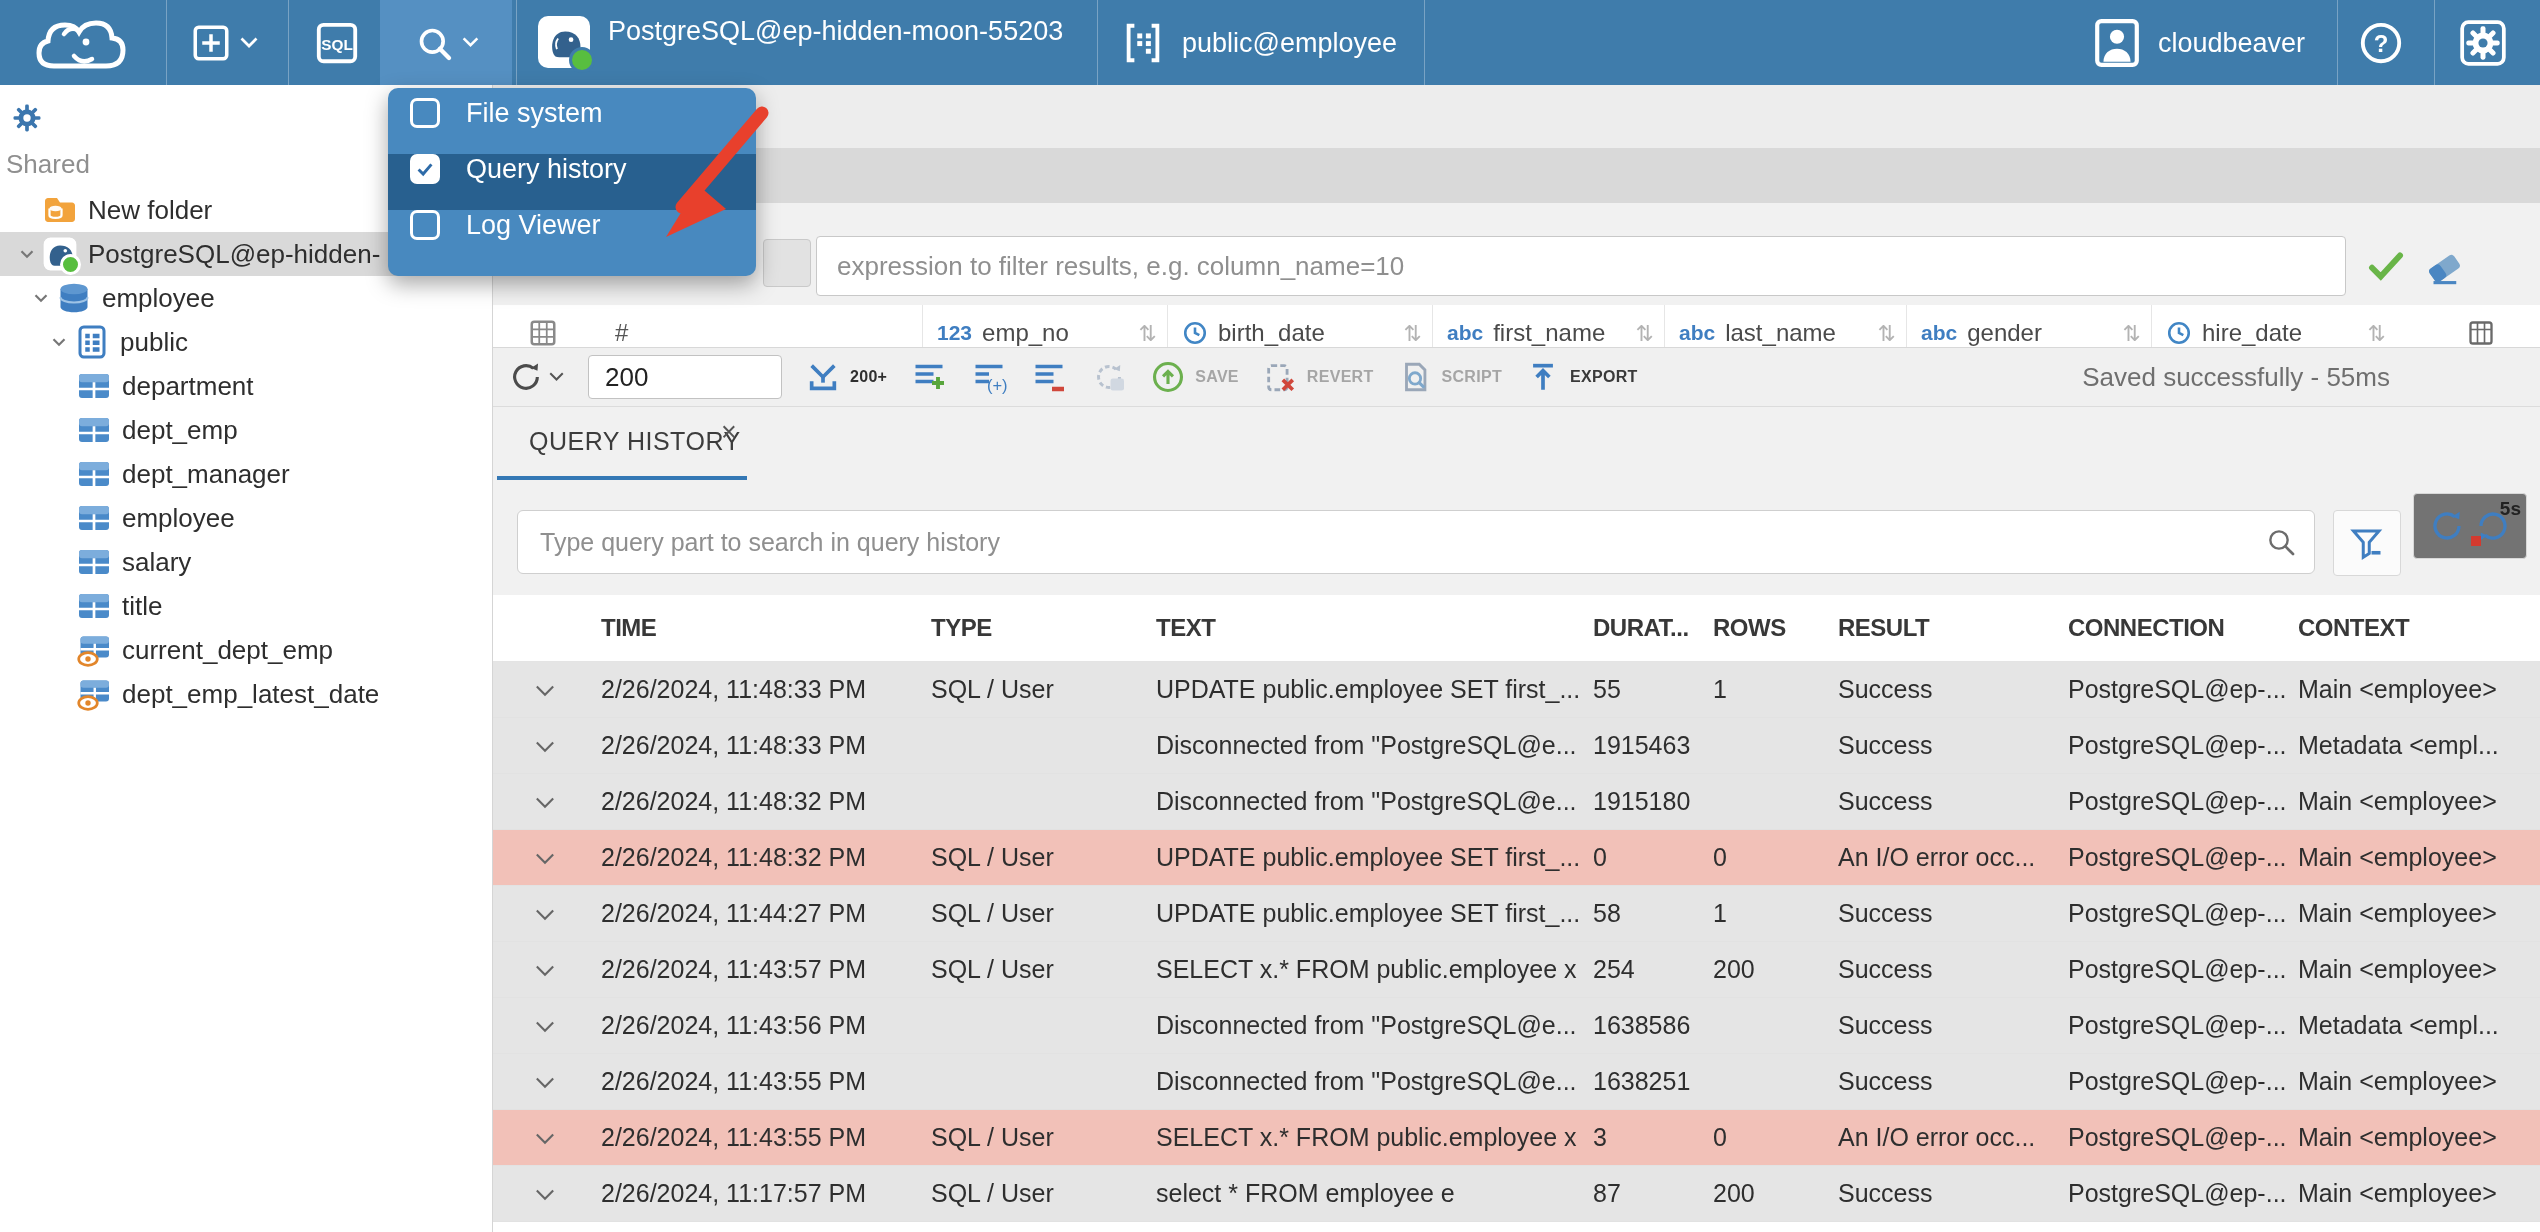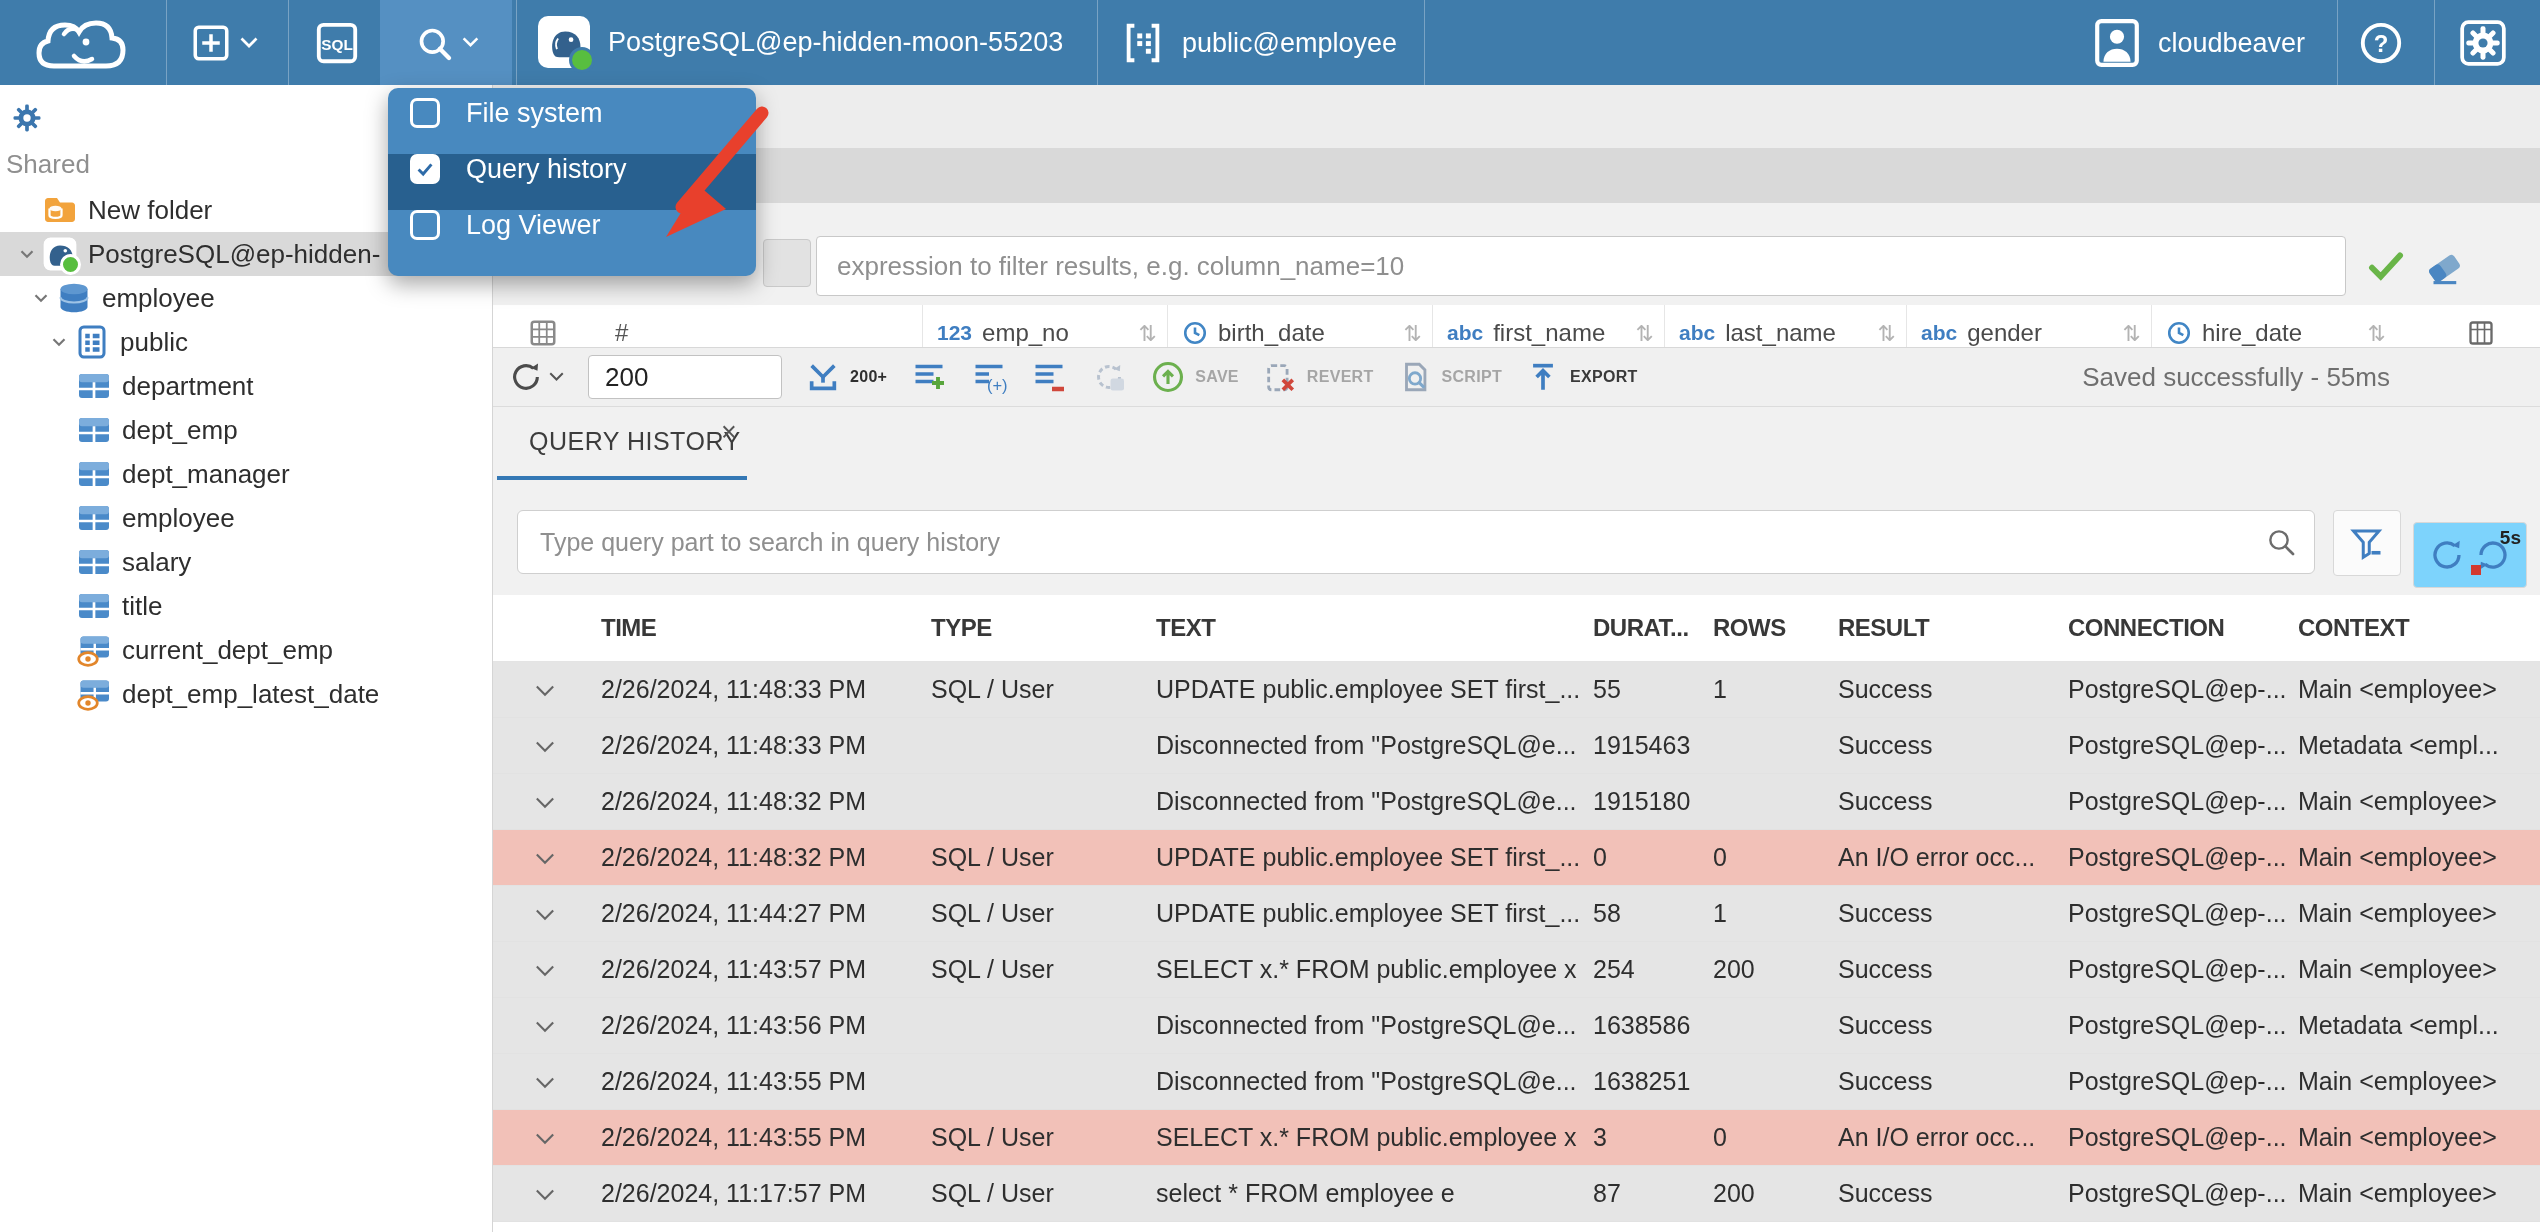--- a/index.html
+++ b/index.html
@@ -63,21 +63,21 @@
   .h-close{position:absolute;left:228px;top:10px;font-size:27px;color:#555;cursor:pointer}
   .h-underline{position:absolute;left:4px;top:69px;width:250px;height:4px;background:#3478B5}
   .h-search{position:absolute;left:0;top:73px;right:0;height:115px}
   .search-wrap{position:absolute;left:24px;top:30px;width:1798px;height:64px}
   .search-wrap input{width:100%;height:100%;box-sizing:border-box;border:1px solid #CFCFCF;border-radius:6px;
                      font-size:25px;padding:0 70px 0 22px;color:#333;background:#fff}
   .search-wrap input::placeholder{color:#8f8f8f}
   .search-wrap .mag{position:absolute;right:18px;top:16px}
   .h-fbtn{position:absolute;left:1840px;top:30px;width:66px;height:64px;background:#FBFBFB;border:1px solid #D8D8D8;
           border-radius:4px;display:flex;align-items:center;justify-content:center}
-  .h-rbox{position:absolute;left:1920px;top:42px;width:112px;height:64px;background:#7dd3fc;border:1px solid #D8D8D8;
+  .h-rbox{position:absolute;left:1920px;top:13px;width:112px;height:64px;background:#737373;border:1px solid #D8D8D8;
           border-radius:4px;display:flex;align-items:center;justify-content:center;gap:10px}
   .ar-wrap{position:relative}
   .ar-5s{position:absolute;top:-10px;right:-10px;font-size:19px;font-weight:bold;color:#222}
   .ar-dot{position:absolute;left:-4px;bottom:-2px;width:10px;height:10px;background:#D33A2F}
   .hgrid{display:grid;grid-template-columns:70px 330px 225px 437px 120px 125px 230px 230px 1fr;
          padding-left:38px;box-sizing:border-box;align-items:center}
   .h-head{position:absolute;left:0;top:188px;right:0;height:67px;background:#fff;border-bottom:1px solid #E4E4E4;
           font-size:24px;font-weight:bold;color:#383838;letter-spacing:-.5px}
   .h-body{position:absolute;left:0;top:255px;right:0;bottom:0;background:#fff}
   .h-row{height:56px;border-bottom:1px solid #E2E2E2;background:#e5e5e5;font-size:25px;color:#2e2e2e;cursor:pointer}
@@ -130,21 +130,21 @@
     <svg width="40" height="40" viewBox="0 0 24 24">
       <circle cx="11" cy="11" r="6.5" fill="none" stroke="#fff" stroke-width="2.2"></circle>
       <path d="M15.5 15.5L21 21" stroke="#fff" stroke-width="2.6" stroke-linecap="round"></path>
     </svg>
     <svg width="17" height="11" viewBox="0 0 12 8">
       <path d="M1 1l5 5 5-5" stroke="#fff" fill="none" stroke-width="1.8"></path>
     </svg>
   </div>
   <div class="tb-div" style="left:516px"></div>
 
-  <div class="abs tb-btn" style="left:538px;top:16px;display:flex;align-items:center">
+  <div class="abs tb-btn" style="left:538px;top:16px;display:flex;">
     <span class="pg-badge" style="position:relative">
       <svg width="40" height="40" viewBox="0 0 34 34">
         <path d="M8 27C5 19 8 8 18 8c9 0 13 6 13 13 0 5-3 9-7 9H13c-3 0-4-1-5-3z" fill="#33618D"></path>
         <path d="M12 14q-3 4-1 9" stroke="#fff" stroke-width="1.6" fill="none"></path>
         <circle cx="23" cy="15" r="2" fill="#fff"></circle>
       </svg>
       <span class="status-dot"></span>
     </span>
     <span class="tb-txt" style="position:static;margin-left:18px">PostgreSQL@ep-hidden-moon-55203</span>
   </div>

